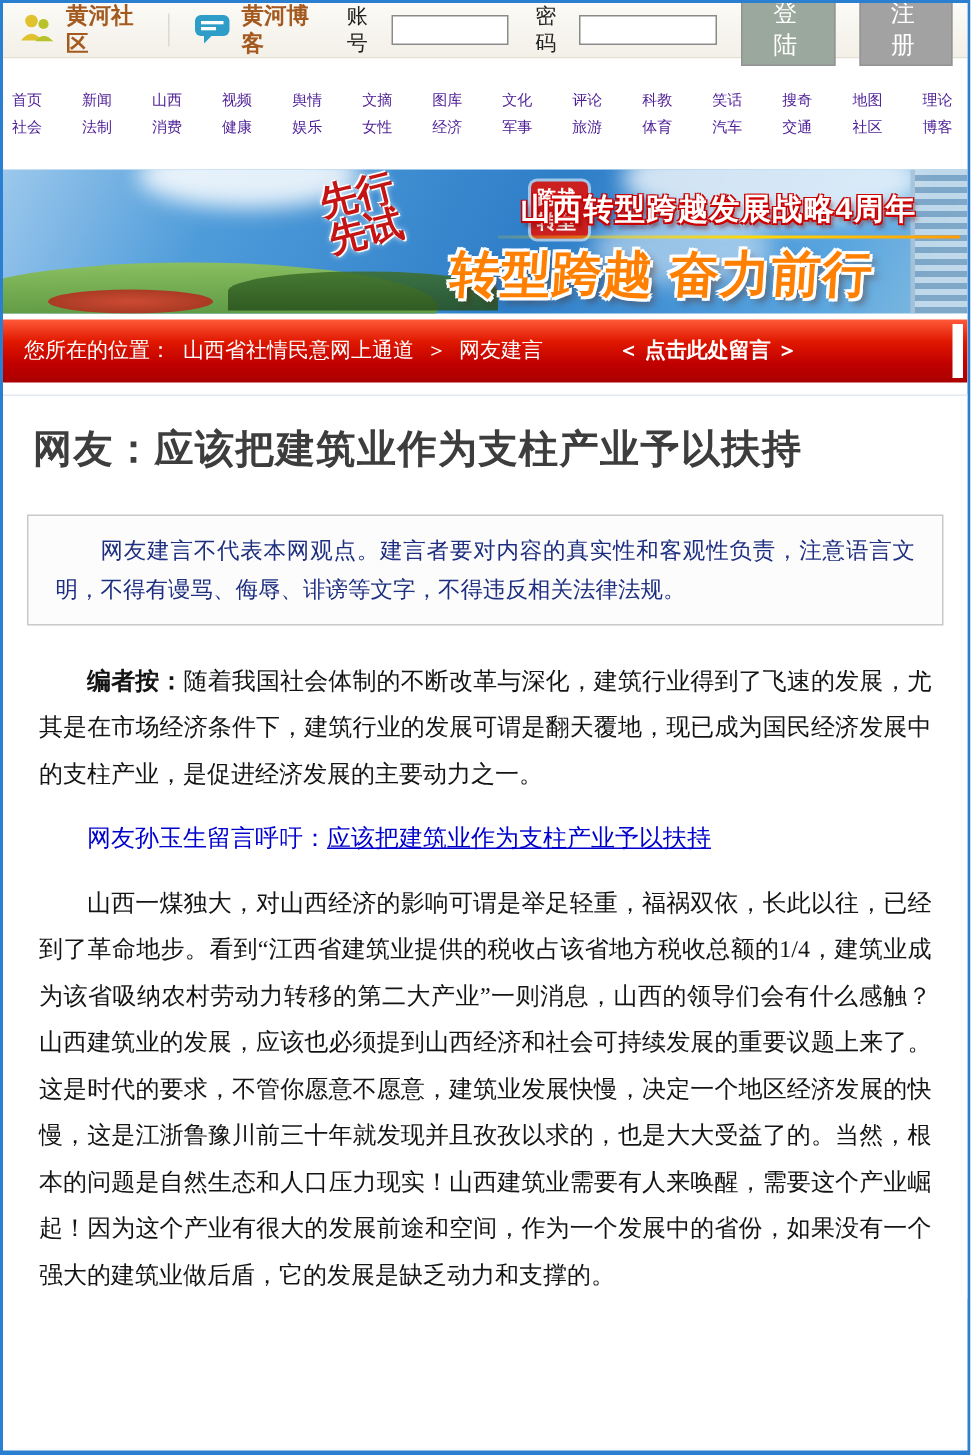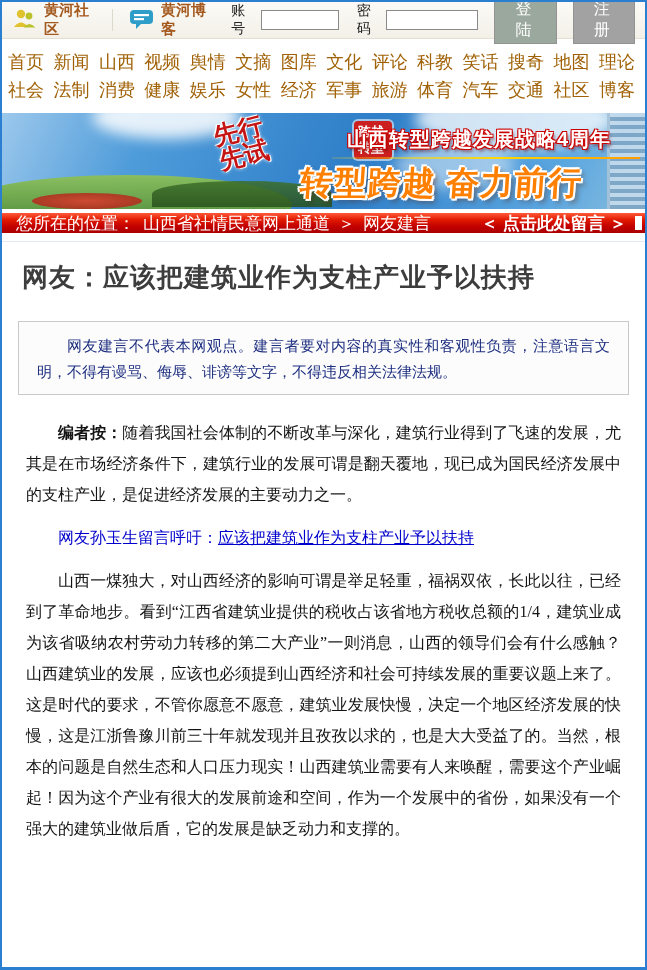--- a/index.html
+++ b/index.html
@@ -30,21 +30,21 @@
     margin-left:16px; background:#a2a2a2; color:#fff; border:1px solid #939393;
     font-size:16px; padding:2px 8px; letter-spacing:4px; cursor:pointer;
   }
   .tb-btn.login { background:#9ba89e; }
 
   
   .header { height:74px; display:flex; align-items:center; background:#fff; padding:0 6px 0 4px; }
   .logo { width:176px; flex:0 0 176px; position:relative; height:70px; cursor:pointer; }
   .nav { flex:1; display:flex; flex-direction:column; gap:4px; padding-right:2px; }
   .nav-row { display:flex; justify-content:space-between; padding:0 2px; }
-  .nav-link { font-size:18px; color:#a16207; text-decoration:none; cursor:pointer; white-space:nowrap; }
+  .nav-link { font-size:10px; color:#4c1d95; text-decoration:none; cursor:pointer; white-space:nowrap; }
 
   
   .banner {
     position:relative; height:96px; overflow:hidden; cursor:pointer;
     background:linear-gradient(115deg,#9cc8ec 0%,#4f9cda 22%,#2e7ec8 55%,#5aa6e0 85%,#8abede 100%);
   }
   .cloud { position:absolute; background:rgba(255,255,255,.85); border-radius:50%; filter:blur(7px); }
   .cloud.c1 { width:150px; height:44px; left:90px; top:-18px; }
   .cloud.c2 { width:200px; height:60px; right:30px; top:-24px; opacity:.9; }
   .cloud.c3 { width:120px; height:46px; right:130px; top:30px; opacity:.55; }
@@ -81,23 +81,23 @@
     background:linear-gradient(90deg,rgba(255,220,0,.15),#ffd800 55%,#ff9c00); }
   .banner-main {
     position:absolute; left:298px; top:48px; font-size:33px; font-weight:bold; letter-spacing:1px;
     color:#ff7f00; transform:skewX(-4deg); white-space:nowrap;
     text-shadow:2px 0 0 #fff,-2px 0 0 #fff,0 2px 0 #fff,0 -2px 0 #fff,2px 2px 0 #fff,-2px -2px 0 #fff,4px 4px 5px rgba(90,30,0,.5);
   }
 
   
   .crumbbar-wrap { padding-top:4px; background:#fff; }
   .crumbbar {
-    position:relative; height:20px; display:flex; align-items:center; gap:8px; padding:0 14px;
+    position:relative; height:42px; display:flex; align-items:center; gap:8px; padding:0 14px;
     background:linear-gradient(180deg,#ff5a3a 0%,#e01800 35%,#c00000 70%,#aa0000 100%);
-    color:#fff; font-size:17px;
+    color:#fff; font-size:14px;
   }
   .crumb-link { color:#fff; text-decoration:none; cursor:pointer; }
   .crumb-cta { font-weight:bold; margin-left:42px; cursor:pointer; color:#fff; text-decoration:none; }
   .crumb-notch { position:absolute; right:3px; top:3px; bottom:3px; width:7px; background:#fff; }
 
   
   .content { background:#fff; }
   .content-topline { margin-top:8px; border-top:1px solid #e4e9ef; }
   .article-title {
     margin:18px 90px 0 0; text-align:center; font-size:26px; font-weight:bold; color:#3d3d3d;

